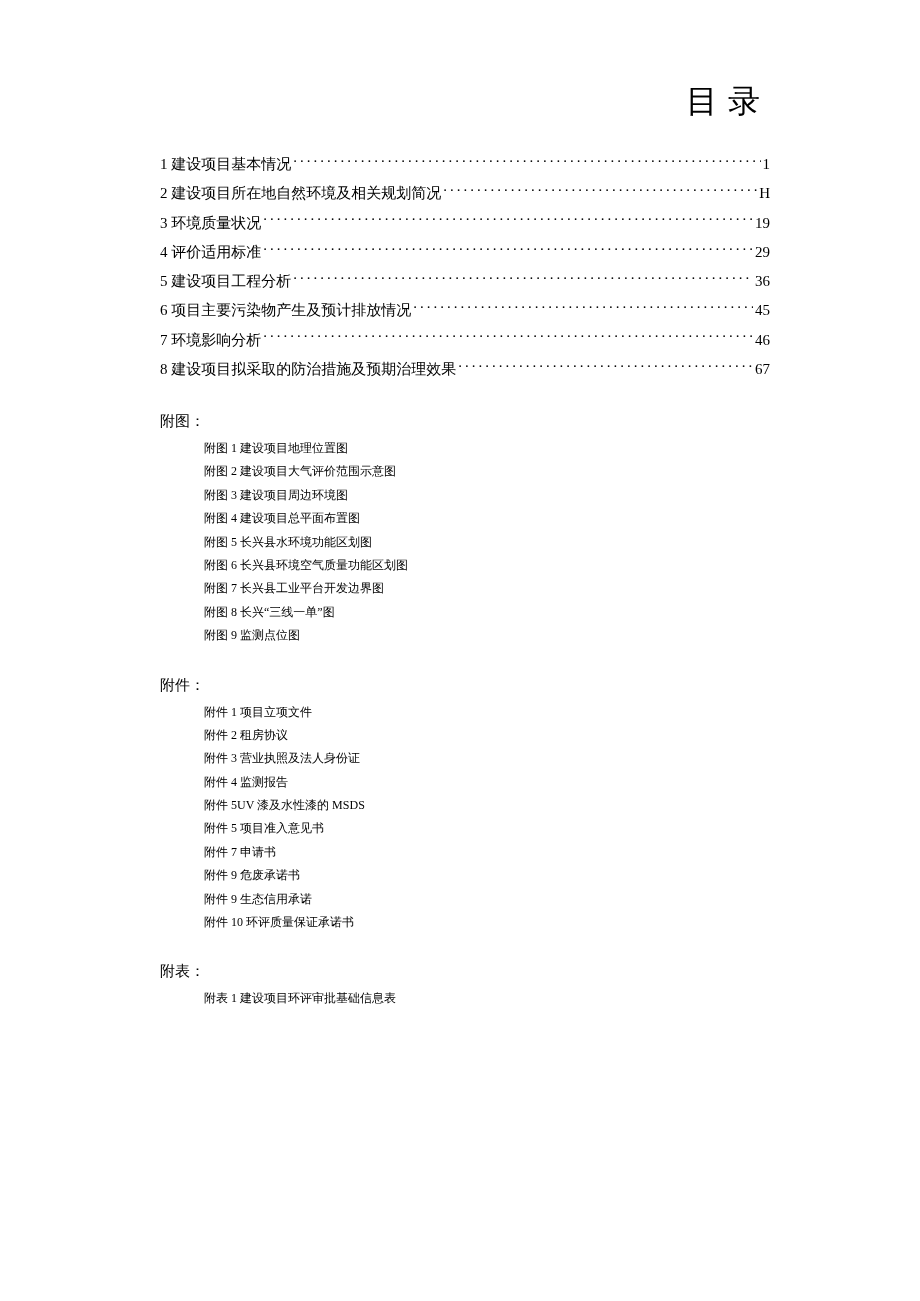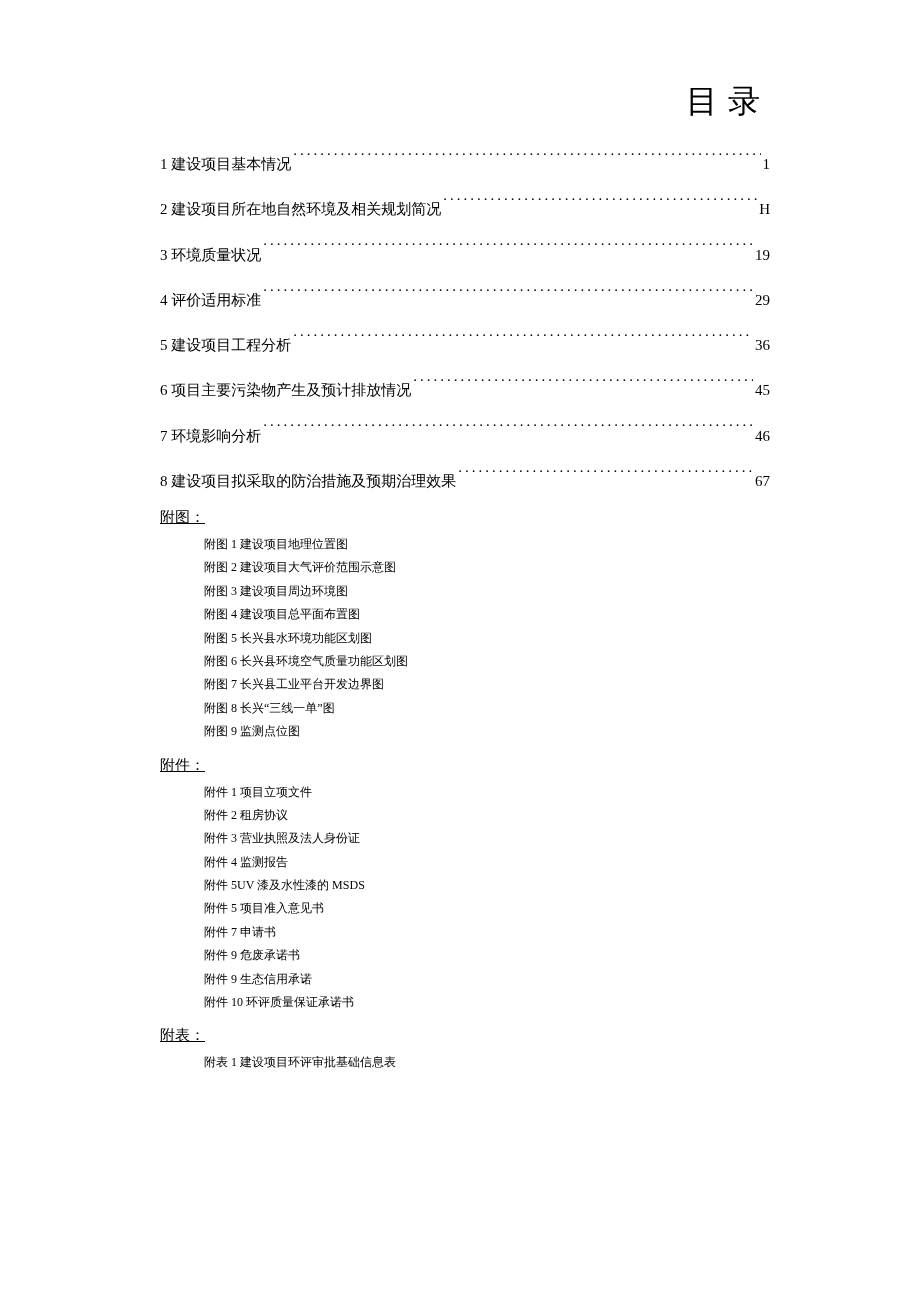--- a/index.html
+++ b/index.html
@@ -15,25 +15,24 @@
   }
   .title {
     text-align: right;
     font-size: 32px;
     letter-spacing: 10px;
     margin-bottom: 26px;
     font-family: "SimSun", "宋体", serif;
   }
   .toc-row {
     display: flex;
-    align-items: flex-start;
+    align-items: center;
     font-size: 15px;
     line-height: 1.95;
     white-space: nowrap;
-    margin-top: 16px;
   }
   .toc-label {
     flex: 0 0 auto;
   }
   .toc-dots {
     flex: 1 1 auto;
     overflow: hidden;
     position: relative;
     height: 1em;
     margin: 0 2px;
@@ -47,23 +46,22 @@
     right: 0;
     bottom: 0;
     overflow: hidden;
     white-space: nowrap;
   }
   .toc-page {
     flex: 0 0 auto;
   }
   .section-heading {
     font-size: 15px;
-    margin-top: 12px;
+    margin-top: 28px;
     margin-bottom: 6px;
-    text-decoration: underline;
   }
   .list-block {
     font-size: 12px;
     line-height: 1.95;
   }
   .list-item {
     padding-left: 44px;
   }
 </style>
 </head>

